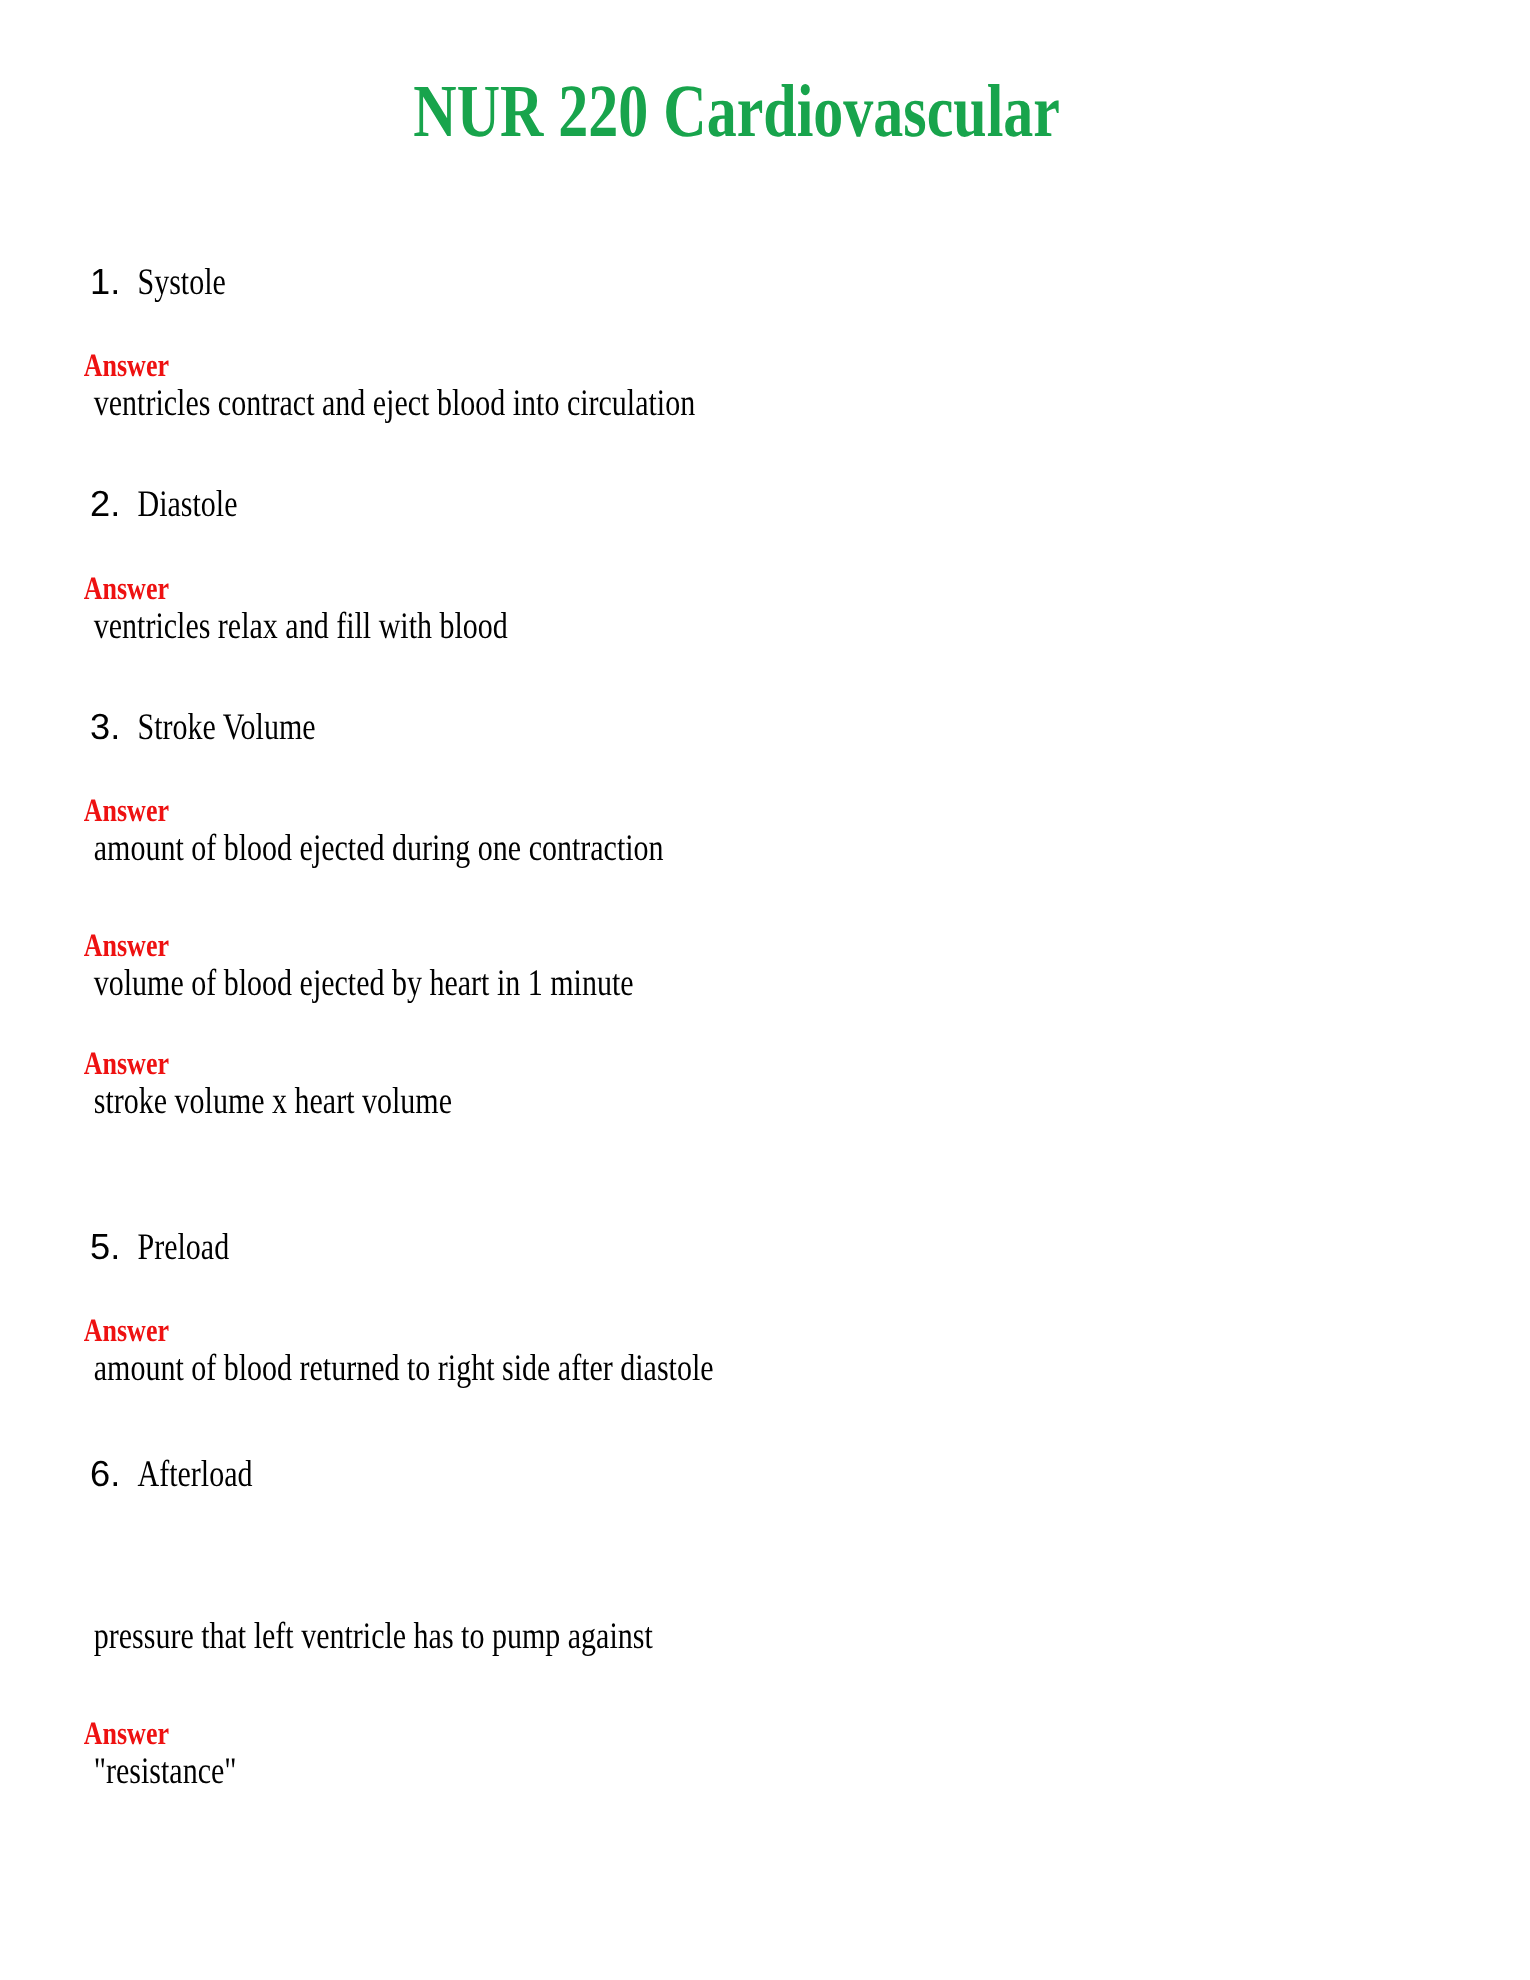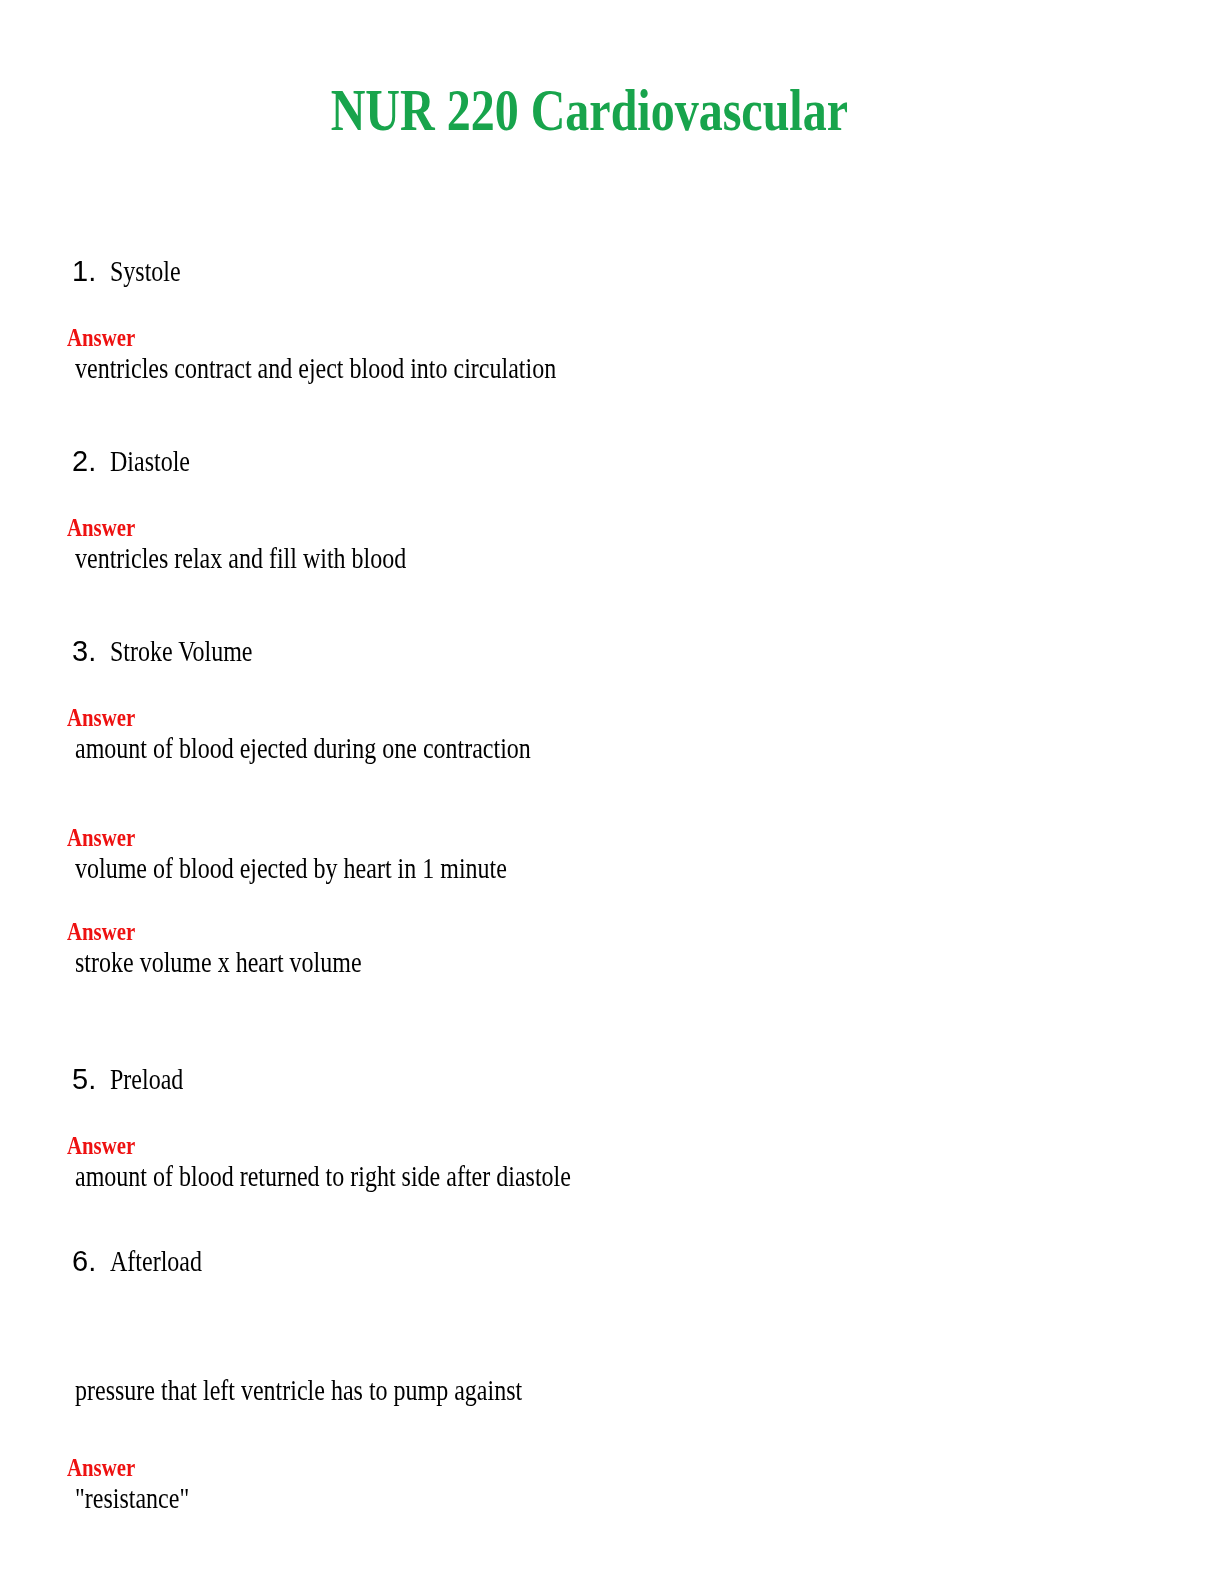--- a/index.html
+++ b/index.html
@@ -26,33 +26,33 @@
     transform-origin: 0 50%;
     white-space: nowrap;
   }
   .cx-center {
     display: inline-block;
     transform: scaleX(0.80);
     transform-origin: 50% 50%;
     white-space: nowrap;
   }
   .title-row {
-    margin-top: 77px;
+    margin-top: 56px;
     width: 1178px;
     text-align: center;
     line-height: 66px;
   }
   .title {
     font-size: 60px;
     font-weight: bold;
     color: var(--green);
   }
   .content { margin-left: 72px; }
-  .card { margin-top: 60px; }
-  .card.first  { margin-top: 95px; }
+  .card { margin-top: 48px; }
+  .card.first  { margin-top: 70px; }
   .card.card-5 { margin-top: 84px; }
   .card.card-6 { margin-top: 52px; }
   .card-line {
     line-height: 36px;
     font-size: 30px;
   }
   .num {
     font-family: "Liberation Sans", sans-serif;
     font-size: 29px;
     display: inline-block;

